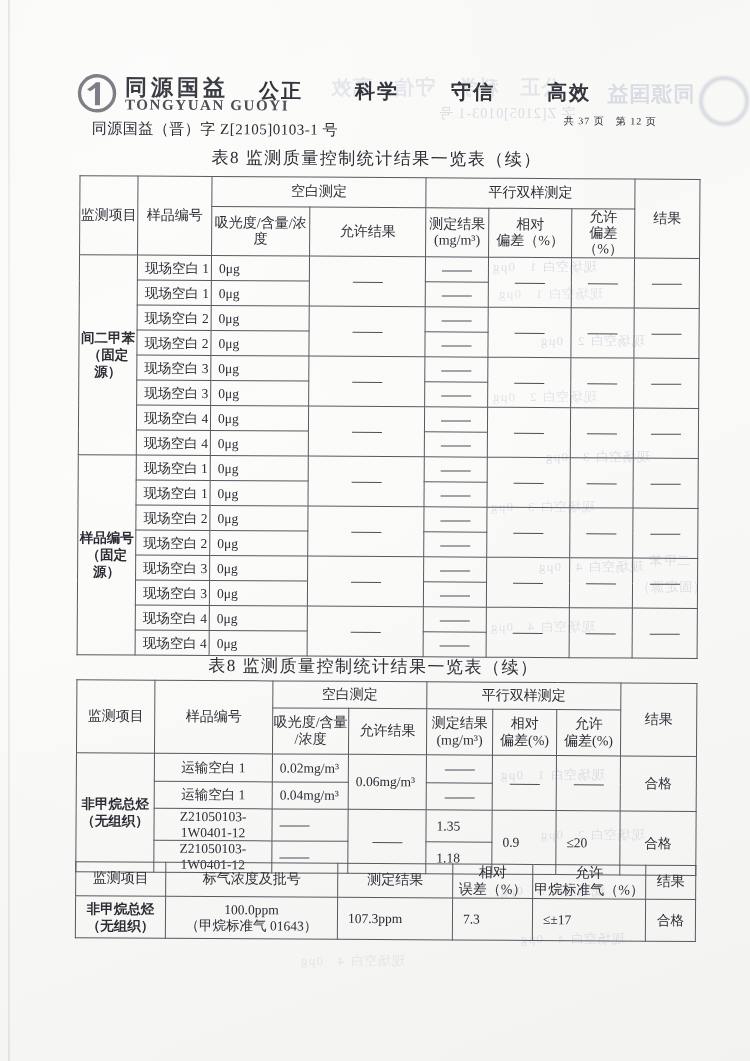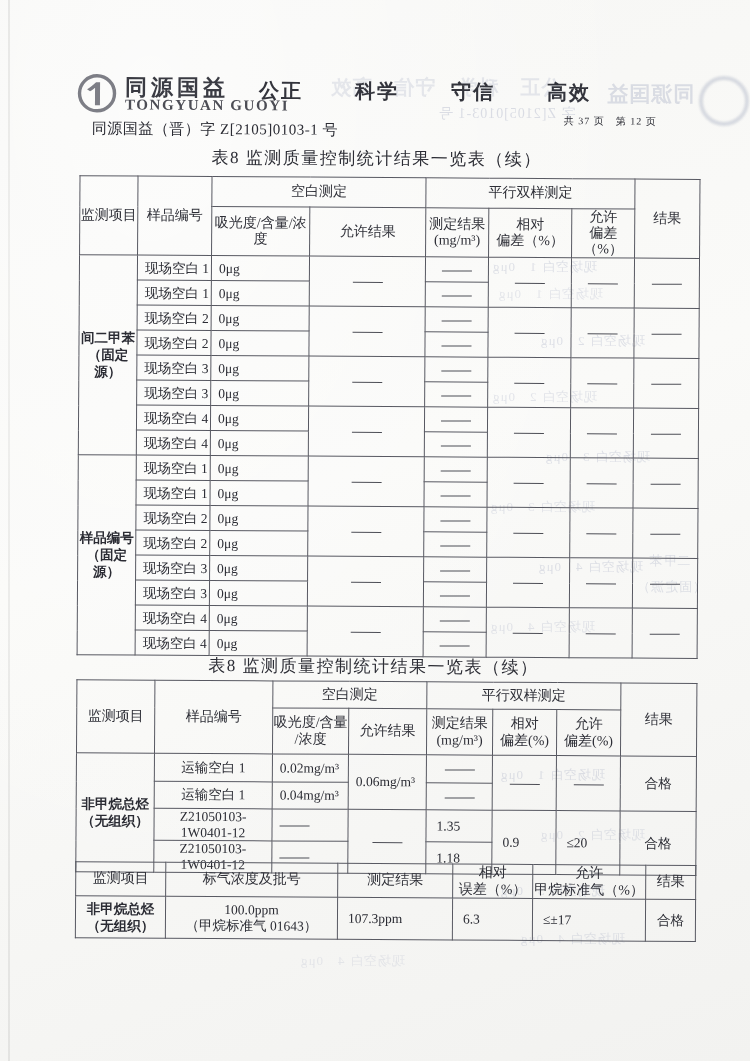--- a/index.html
+++ b/index.html
@@ -391,21 +391,21 @@
         <tr>
           <td class="item">
             <div>非甲烷总烃</div>
             <div>（无组织）</div>
           </td>
           <td>
             <div>100.0ppm</div>
             <div>（甲烷标准气 01643）</div>
           </td>
           <td class="tl p10">107.3ppm</td>
-          <td class="tl p10">6.3</td>
+          <td class="tl p10">7.3</td>
           <td class="tl p10">≤±17</td>
           <td>合格</td>
         </tr>
       </tbody>
     </table>
 
   </div>
 </div>
 
 </body></html>

